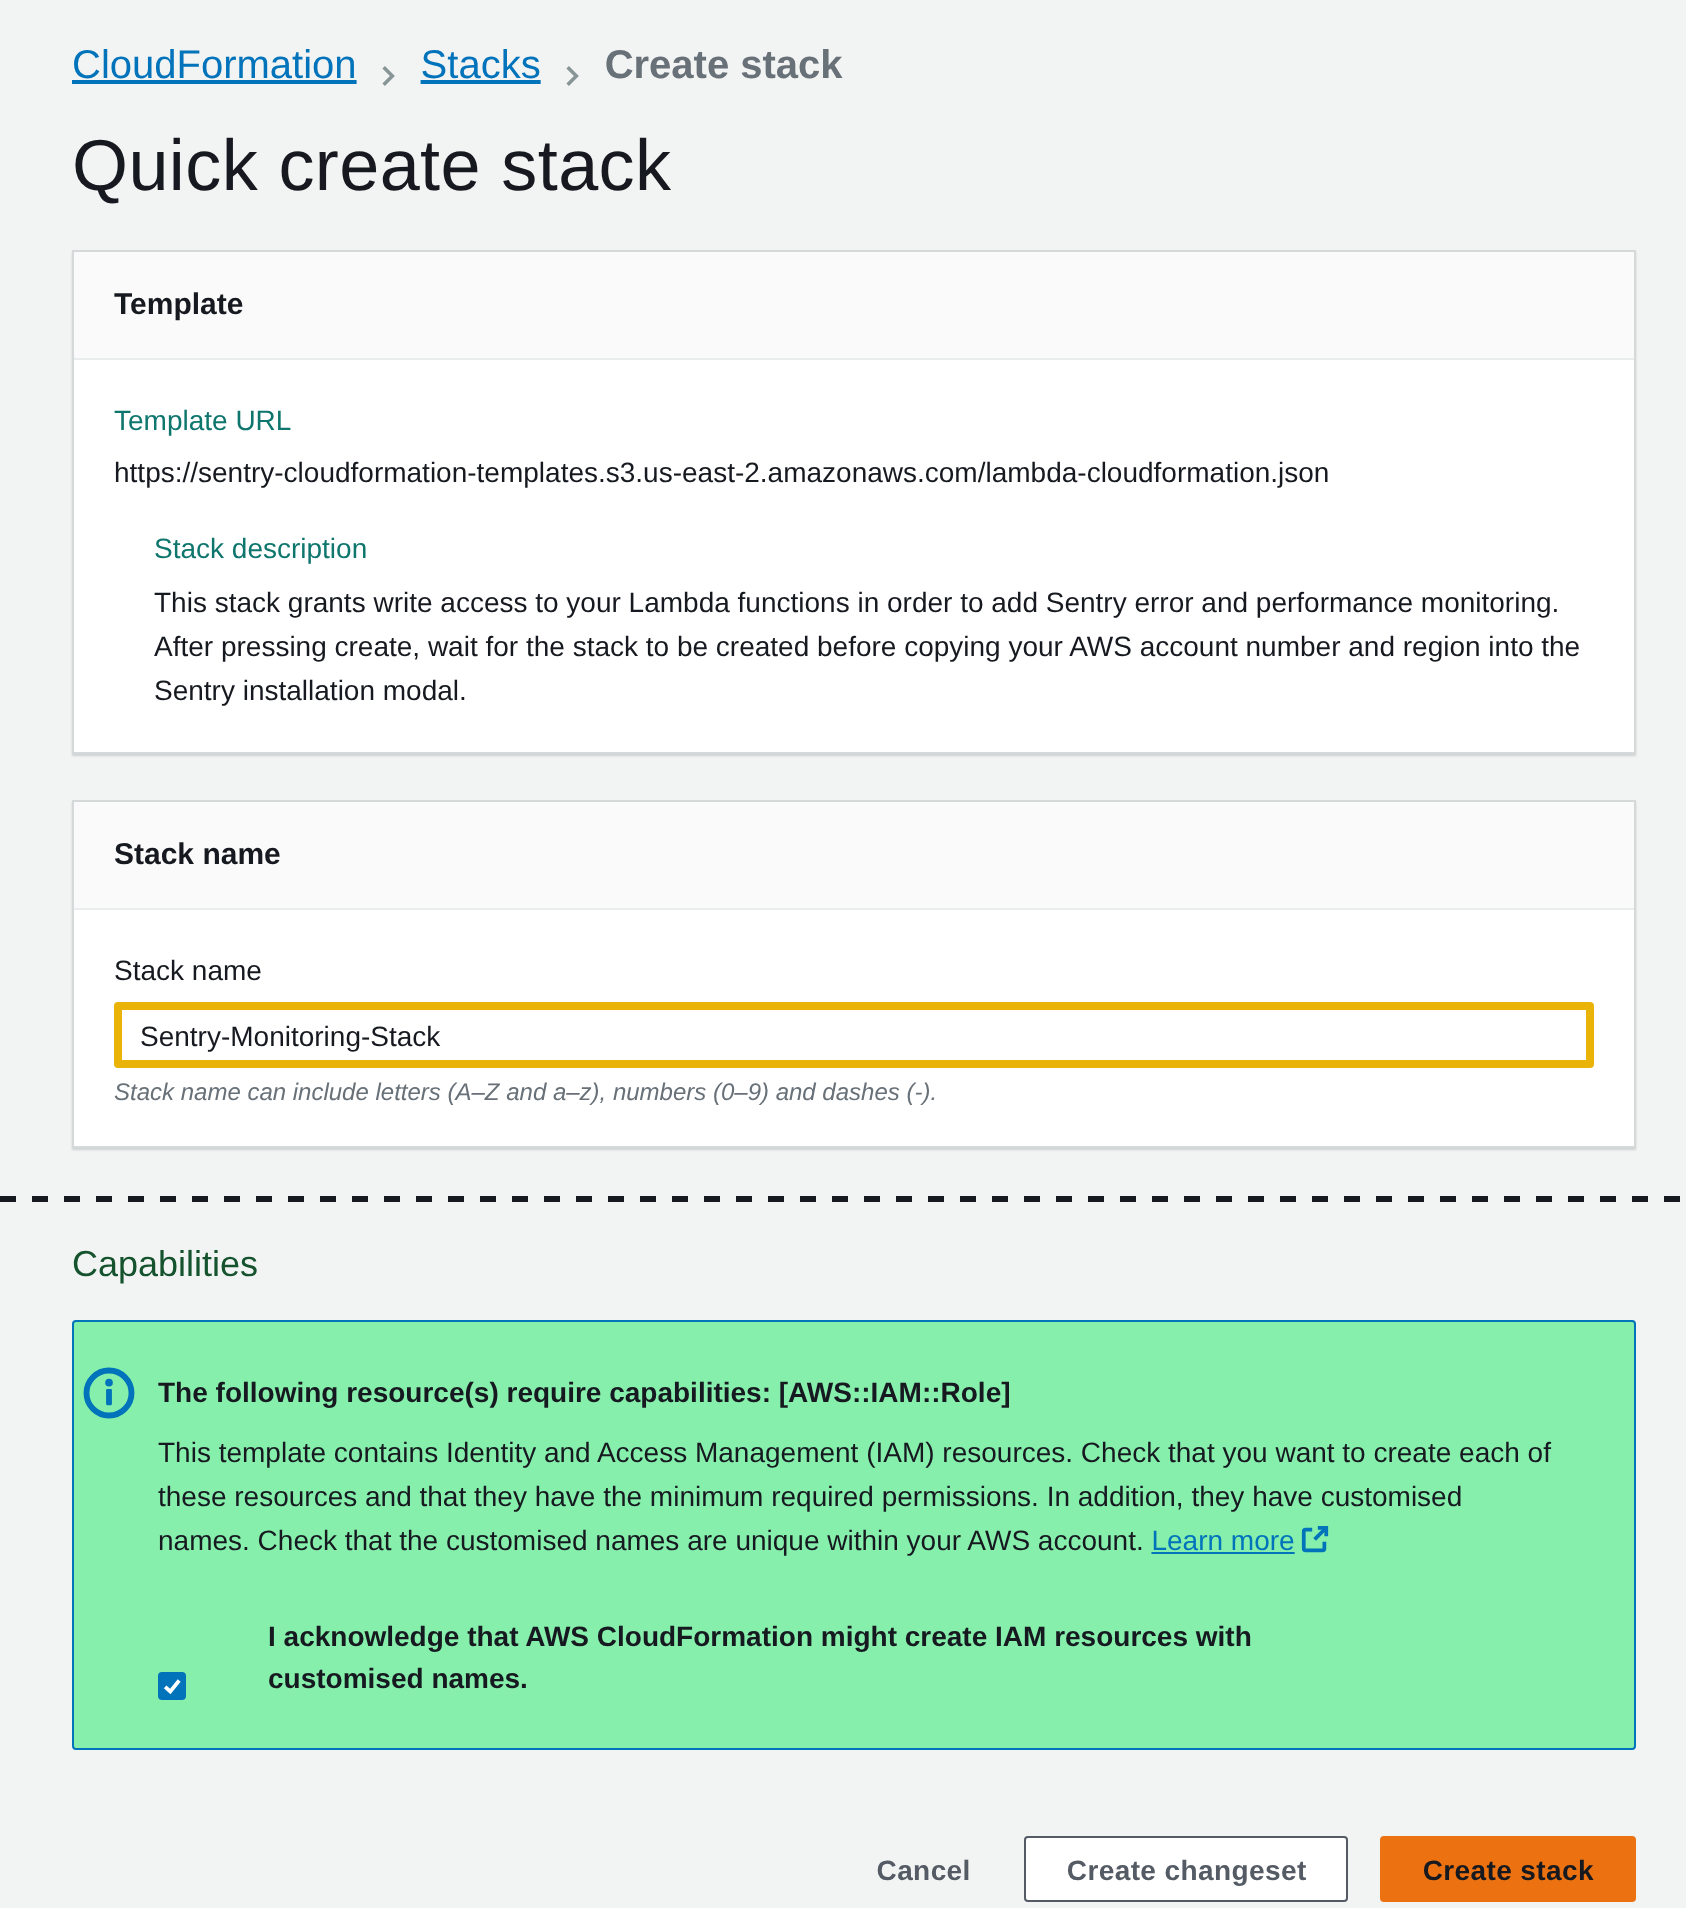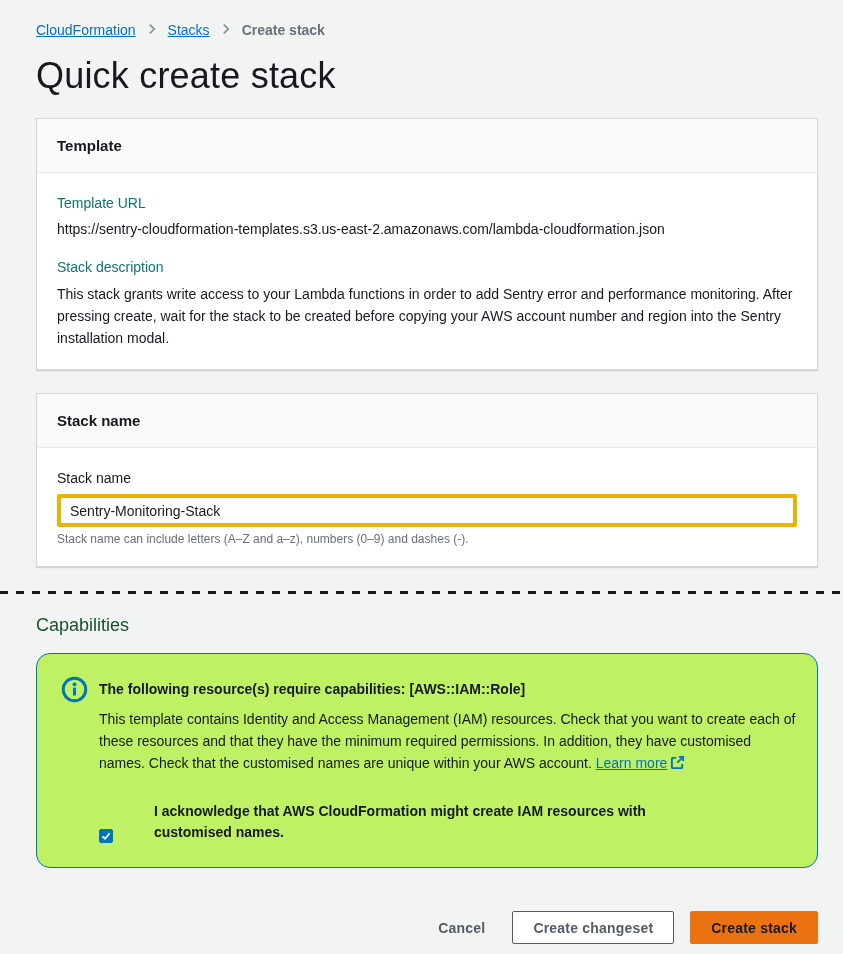--- a/index.html
+++ b/index.html
@@ -11,23 +11,23 @@
     color: #16191f;
     font-size: 14px;
     overflow: hidden;
   }
   .content {
     padding: 22px 25px 0 36px;
   }
   
   .breadcrumb {
     display: flex;
-    align-items: flex-start;
+    align-items: flex-end;
     gap: 9px;
-    font-size: 14px;
+    font-size: 20px;
   }
   .breadcrumb a {
     color: #0073bb;
     text-decoration: underline;
     cursor: pointer;
   }
   .breadcrumb .current {
     color: #687078;
     font-weight: 700;
   }
@@ -64,60 +64,61 @@
     color: #0f766e;
     font-size: 14px;
     line-height: 20px;
     margin-bottom: 6px;
   }
   .field-value {
     color: #16191f;
     font-size: 14px;
     line-height: 20px;
   }
-  .field-block + .field-block { margin-top: 18px; }
+  .field-block + .field-block { margin-top: 18px; margin-left: 20px; }
   .desc-value { line-height: 22px; max-width: 742px; }
   
   .text-input {
     display: block;
     width: 100%;
     height: 33px;
     border: 4px solid #eab308;
     border-radius: 2px;
     background: #fff;
     padding: 4px 9px;
     font-size: 14px;
     color: #16191f;
     font-family: "Liberation Sans", sans-serif;
     outline: none;
   }
   .hint {
     margin-top: 5px;
     font-size: 12px;
     color: #687078;
+    font-style: italic;
   }
   
   .cut-divider {
     height: 3px;
     margin: 24px 0 0 -36px;
     width: 843px;
     background: repeating-linear-gradient(90deg, #16191f 0 8px, transparent 8px 16px);
   }
   h2.section-heading {
     font-size: 18px;
     font-weight: 400;
     color: #14532d;
     margin: 21px 0 17px 0;
   }
   
   .alert {
-    background: #bef264;
+    background: #86efac;
     border: 1px solid #0073bb;
-    border-radius: 14px;
-    padding: 21px 20px 24px 24px;
+    border-radius: 2px;
+    padding: 21px 20px 24px 4px;
     display: flex;
     align-items: flex-start;
   }
   .alert-icon-wrap {
     flex: 0 0 auto;
     margin-right: 11px;
     margin-top: 1px;
   }
   .alert-content { flex: 1 1 auto; }
   .alert-title {

